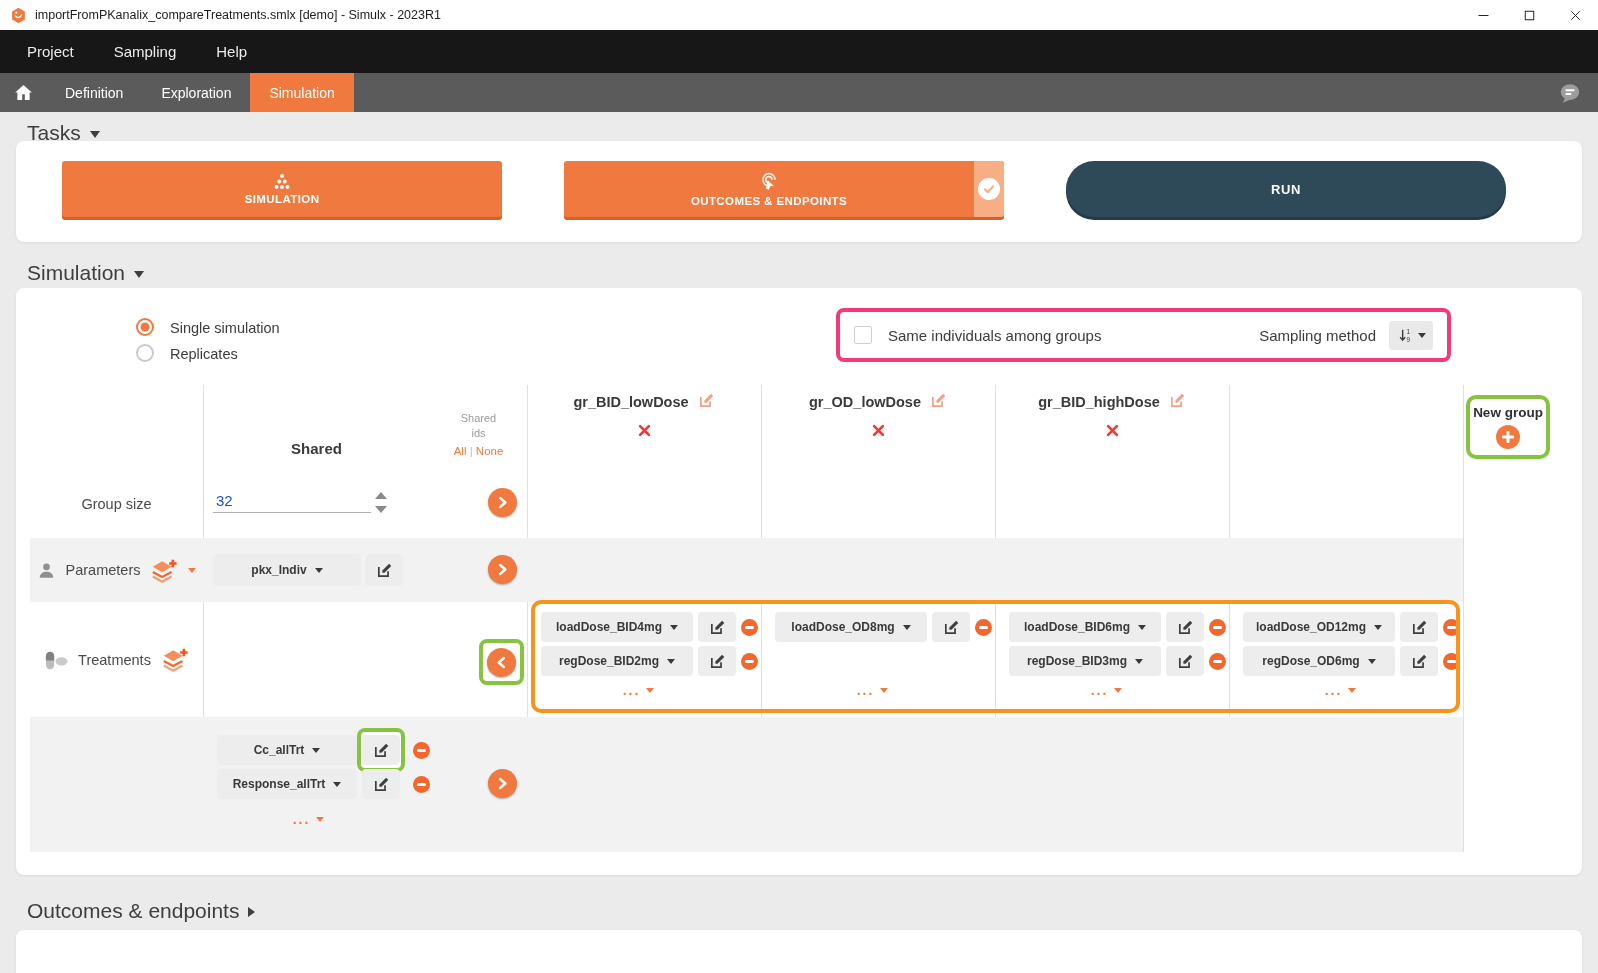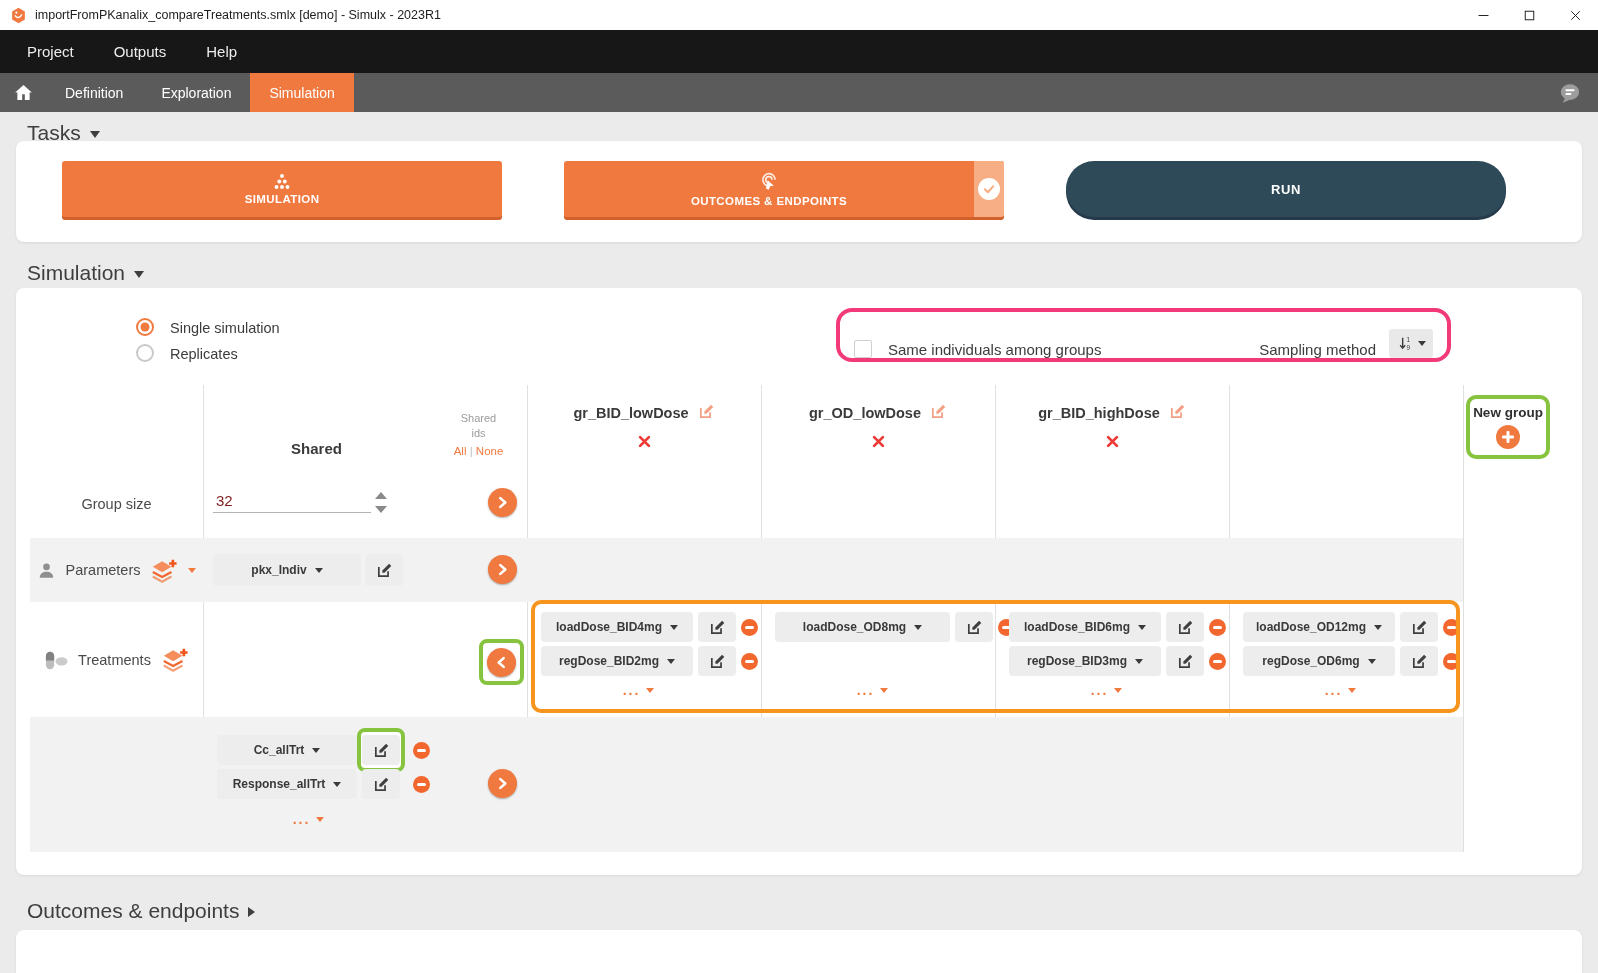--- a/index.html
+++ b/index.html
@@ -45,21 +45,21 @@
   .runbtn{position:absolute;height:56px;border-radius:28px;background:#2e4a59;color:#fff;font-weight:bold;font-size:13px;letter-spacing:.6px;display:flex;align-items:center;justify-content:center;cursor:pointer;box-shadow:0 3px 0 #24394a}
 
   
   .radio-row{display:flex;align-items:flex-end;gap:16px;height:26px;cursor:pointer}
   .radio{width:18px;height:18px;border-radius:50%;background:#fff;border:2px solid #c9c9c9;position:relative;flex:0 0 auto}
   .radio.sel{border:2.5px solid #f0793f}
   .radio.sel::after{content:"";position:absolute;left:50%;top:50%;transform:translate(-50%,-50%);width:9px;height:9px;border-radius:50%;background:#f0793f}
   .radio-lbl{font-size:14.5px;color:#3c3c3c}
 
   
-  .pinkbox{position:absolute;border:4px solid #f23a7a;border-radius:16px;display:flex;align-items:flex-end;padding:0 14px;background:transparent}
+  .pinkbox{position:absolute;border:4px solid #f23a7a;border-radius:8px;display:flex;align-items:center;padding:0 14px;background:transparent}
   .cbx{width:18px;height:18px;background:#fff;border:1.5px solid #cfcfcf;border-radius:2px;cursor:pointer;flex:0 0 auto}
   .samelbl{font-size:15px;color:#3c3c3c;margin-left:16px}
   .samplbl{font-size:15px;color:#3c3c3c;margin-left:auto;margin-right:13px}
   .sortbtn{width:44px;height:29px;background:#e9e9e9;border-radius:3px;display:flex;align-items:center;justify-content:center;gap:4px;cursor:pointer}
   .sortbtn svg{width:17px;height:17px}
 
   
   .vline{position:absolute;width:1px;background:#e0e0e0}
   .rowbg{position:absolute;background:#f2f2f2}
   .row-label{position:absolute;display:flex;align-items:center;justify-content:center;gap:10px;color:#4a4a4a;font-size:14.5px}
@@ -68,37 +68,37 @@
   .caret.orange{border-top-color:#f0793f}
   .ddl{background:#ededed;border-radius:4px;display:flex;align-items:center;justify-content:center;gap:8px;font-weight:bold;font-size:12px;color:#393939;cursor:pointer}
   .editbtn{background:#ededed;border-radius:4px;display:flex;align-items:center;justify-content:center;color:#3e3e3e;cursor:pointer}
   .editbtn svg{width:17px;height:17px}
   .minus{width:17px;height:17px;border-radius:50%;background:#f2672e;display:flex;align-items:center;justify-content:center;cursor:pointer;flex:0 0 auto}
   .minus::after{content:"";width:9px;height:3px;background:#fff;border-radius:2px}
   .chevc{width:29px;height:29px;border-radius:50%;background:#f0793f;display:flex;align-items:center;justify-content:center;cursor:pointer;box-shadow:0 1px 2px rgba(0,0,0,.3)}
   .chevc svg{width:15px;height:15px}
   .chevc.left svg{transform:scaleX(-1)}
   .gheader{position:absolute;display:flex;flex-direction:column;align-items:center}
-  .gname{display:flex;align-items:center;gap:9px;margin-top:18px;font-weight:bold;font-size:14.5px;color:#3a3a3a}
+  .gname{display:flex;align-items:center;gap:9px;margin-top:7px;font-weight:bold;font-size:14.5px;color:#3a3a3a}
   .gname .hedit{color:#f2a083;cursor:pointer}
   .hedit svg{width:17px;height:17px}
   .xbtn{margin-top:11px;cursor:pointer}
   .xbtn svg{width:15px;height:15px}
   .shared-h{position:absolute;display:flex;align-items:flex-end;justify-content:center;font-weight:bold;font-size:15px;color:#3a3a3a;padding-bottom:13px}
   .sharedids{position:absolute;display:flex;flex-direction:column;align-items:center;justify-content:flex-end;padding-bottom:11px;font-size:11px;color:#9c9c9c;line-height:15px}
   .allnone{margin-top:3px;font-size:11.5px}
   .allnone .lnk{color:#f0793f;cursor:pointer}
   .allnone .sep{color:#bdbdbd}
   .newgroup{position:absolute;border:4px solid #86c440;border-radius:10px;background:#fff;display:flex;flex-direction:column;align-items:center;justify-content:center;gap:5px;cursor:pointer}
   .newgroup .nglbl{font-weight:bold;font-size:13.5px;color:#2f2f2f}
   .plusc{width:24px;height:24px;border-radius:50%;background:#f0793f;position:relative}
   .plusc::before,.plusc::after{content:"";position:absolute;background:#fff;left:50%;top:50%;transform:translate(-50%,-50%);border-radius:1px}
   .plusc::before{width:12px;height:3px}
   .plusc::after{width:3px;height:12px}
-  .gsinput{position:absolute;border:none;border-bottom:1px solid #b3b3b3;background:transparent;color:#7f1d1d;font-size:15px;padding:0 0 3px 3px;outline:none;font-family:"Liberation Sans",sans-serif}
+  .gsinput{position:absolute;border:none;border-bottom:1px solid #b3b3b3;background:transparent;color:#1d4ed8;font-size:15px;padding:0 0 3px 3px;outline:none;font-family:"Liberation Sans",sans-serif}
   .spinner{position:absolute;display:flex;flex-direction:column;gap:7px;cursor:pointer}
   .sp-up{width:0;height:0;border-left:6px solid transparent;border-right:6px solid transparent;border-bottom:7px solid #8a8a8a}
   .sp-dn{width:0;height:0;border-left:6px solid transparent;border-right:6px solid transparent;border-top:7px solid #8a8a8a}
   .trow{position:absolute;display:flex;align-items:center;gap:5px}
   .more{position:absolute;display:flex;align-items:center;justify-content:center;gap:6px;color:#f0793f;font-weight:bold;font-size:14px;letter-spacing:2px;cursor:pointer}
   .greenbox{position:absolute;border:4px solid #86c440;border-radius:8px;background:#fff;display:flex;align-items:center;justify-content:center}
   .orangebox{position:absolute;border:4px solid #f7941d;border-radius:10px;pointer-events:none;z-index:6}
 </style>
 </head>
 <body>
@@ -200,21 +200,21 @@
       <div class="wctrl">
           <svg>
             <use href="#sym-close"></use>
           </svg>
         </div>
     </div>
   </div>
 
   <div class="menubar">
     <div class="mi">Project</div>
-    <div class="mi">Outputs</div>
+    <div class="mi">Sampling</div>
     <div class="mi">Help</div>
   </div>
 
   <div class="tabbar">
     <div class="homebtn">
         <svg>
           <use href="#sym-home"></use>
         </svg>
       </div>
     <div class="tab">Definition</div>
@@ -431,21 +431,21 @@
           </div>
         <div class="minus"></div>
       </div>
       <div class="more" style="left:14px;top:80px;width:195px">
           <span>...</span>
           <span class="caret orange"></span>
         </div>
     </div>
     <div class="abs" style="left:745px;top:314px;width:234px;height:115px">
       <div class="trow" style="left:14px;top:10px">
-        <div class="ddl" style="width:175px;height:30px">
+        <div class="ddl" style="width:152px;height:30px">
             <span>loadDose_OD8mg</span>
             <span class="caret"></span>
           </div>
         <div class="editbtn" style="width:38px;height:30px">
             <svg>
               <use href="#sym-edit"></use>
             </svg>
           </div>
         <div class="minus"></div>
       </div>

